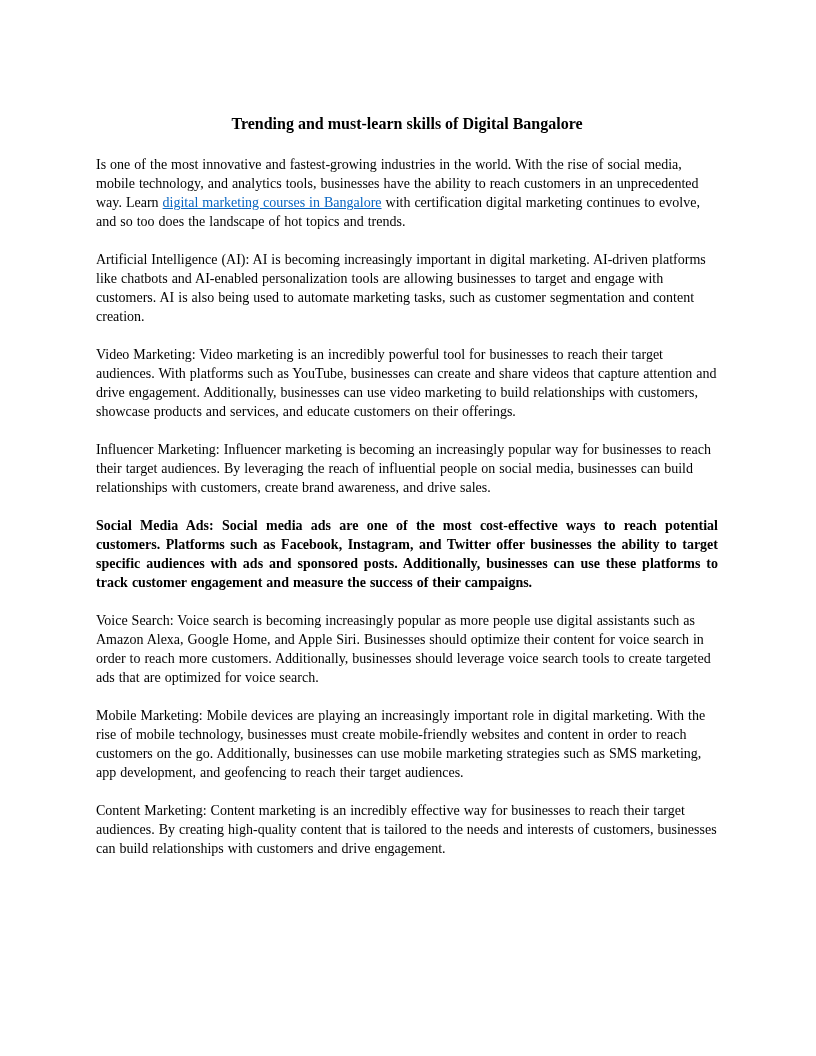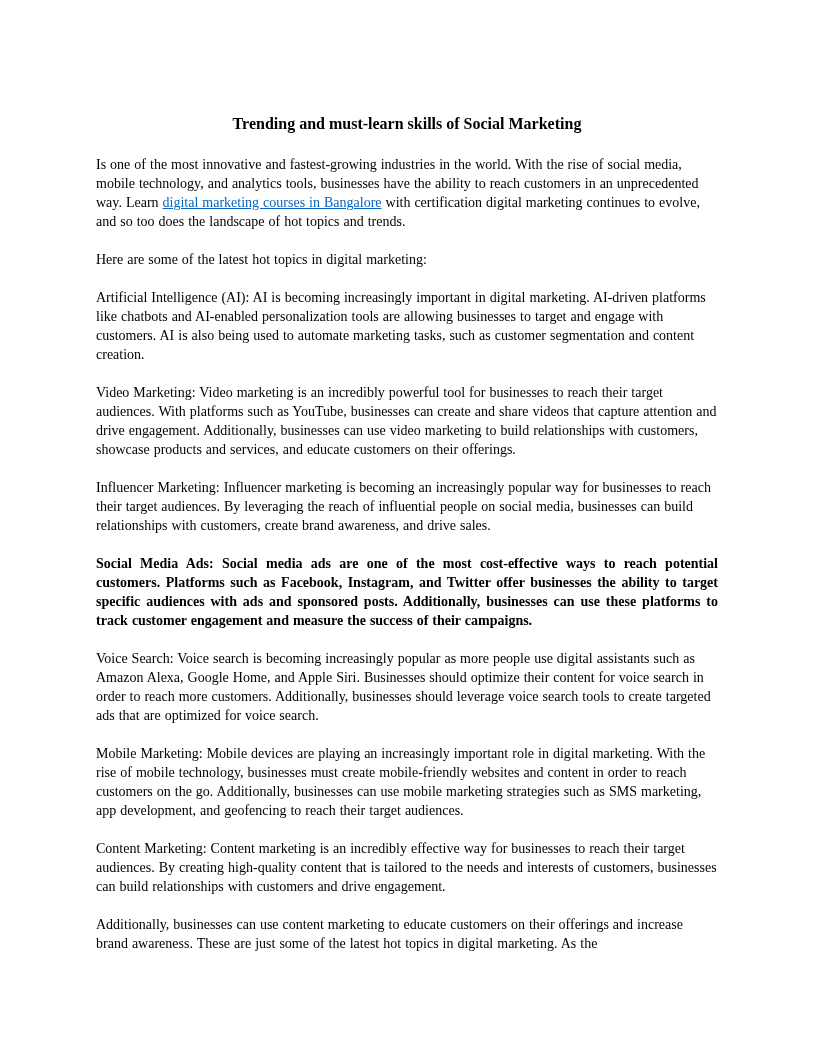--- a/index.html
+++ b/index.html
@@ -44,35 +44,33 @@
     color: var(--link-color);
     text-decoration: underline;
     cursor: pointer;
   }
 </style>
 </head>
 <body>
 
 <div class="page">
 
-  <h1 class="title">Trending and must-learn skills of Social Marketing</h1>
+  <h1 class="title">Trending and must-learn skills of Digital Bangalore</h1>
 
   <p class="para"><span>Is one of the most innovative and fastest-growing industries in the world. With the rise of social media, mobile technology, and analytics tools, businesses have the ability to reach customers in an unprecedented way. Learn </span><a class="link" href="#">digital marketing courses in Bangalore</a><span> with certification digital marketing continues to evolve, and so too does the landscape of hot topics and trends.</span></p>
 
-  <p class="para">Here are some of the latest hot topics in digital marketing:</p>
 
   <p class="para">Artificial Intelligence (AI): AI is becoming increasingly important in digital marketing. AI-driven platforms like chatbots and AI-enabled personalization tools are allowing businesses to target and engage with customers. AI is also being used to automate marketing tasks, such as customer segmentation and content creation.</p>
 
   <p class="para">Video Marketing: Video marketing is an incredibly powerful tool for businesses to reach their target audiences. With platforms such as YouTube, businesses can create and share videos that capture attention and drive engagement. Additionally, businesses can use video marketing to build relationships with customers, showcase products and services, and educate customers on their offerings.</p>
 
   <p class="para">Influencer Marketing: Influencer marketing is becoming an increasingly popular way for businesses to reach their target audiences. By leveraging the reach of influential people on social media, businesses can build relationships with customers, create brand awareness, and drive sales.</p>
 
   <p class="para justify">Social Media Ads: Social media ads are one of the most cost-effective ways to reach potential customers. Platforms such as Facebook, Instagram, and Twitter offer businesses the ability to target specific audiences with ads and sponsored posts. Additionally, businesses can use these platforms to track customer engagement and measure the success of their campaigns.</p>
 
   <p class="para">Voice Search: Voice search is becoming increasingly popular as more people use digital assistants such as Amazon Alexa, Google Home, and Apple Siri. Businesses should optimize their content for voice search in order to reach more customers. Additionally, businesses should leverage voice search tools to create targeted ads that are optimized for voice search.</p>
 
   <p class="para">Mobile Marketing: Mobile devices are playing an increasingly important role in digital marketing. With the rise of mobile technology, businesses must create mobile-friendly websites and content in order to reach customers on the go. Additionally, businesses can use mobile marketing strategies such as SMS marketing, app development, and geofencing to reach their target audiences.</p>
 
   <p class="para">Content Marketing: Content marketing is an incredibly effective way for businesses to reach their target audiences. By creating high-quality content that is tailored to the needs and interests of customers, businesses can build relationships with customers and drive engagement.</p>
 
-  <p class="para">Additionally, businesses can use content marketing to educate customers on their offerings and increase brand awareness. These are just some of the latest hot topics in digital marketing. As the</p>
 
 </div>
 
 </body></html>

